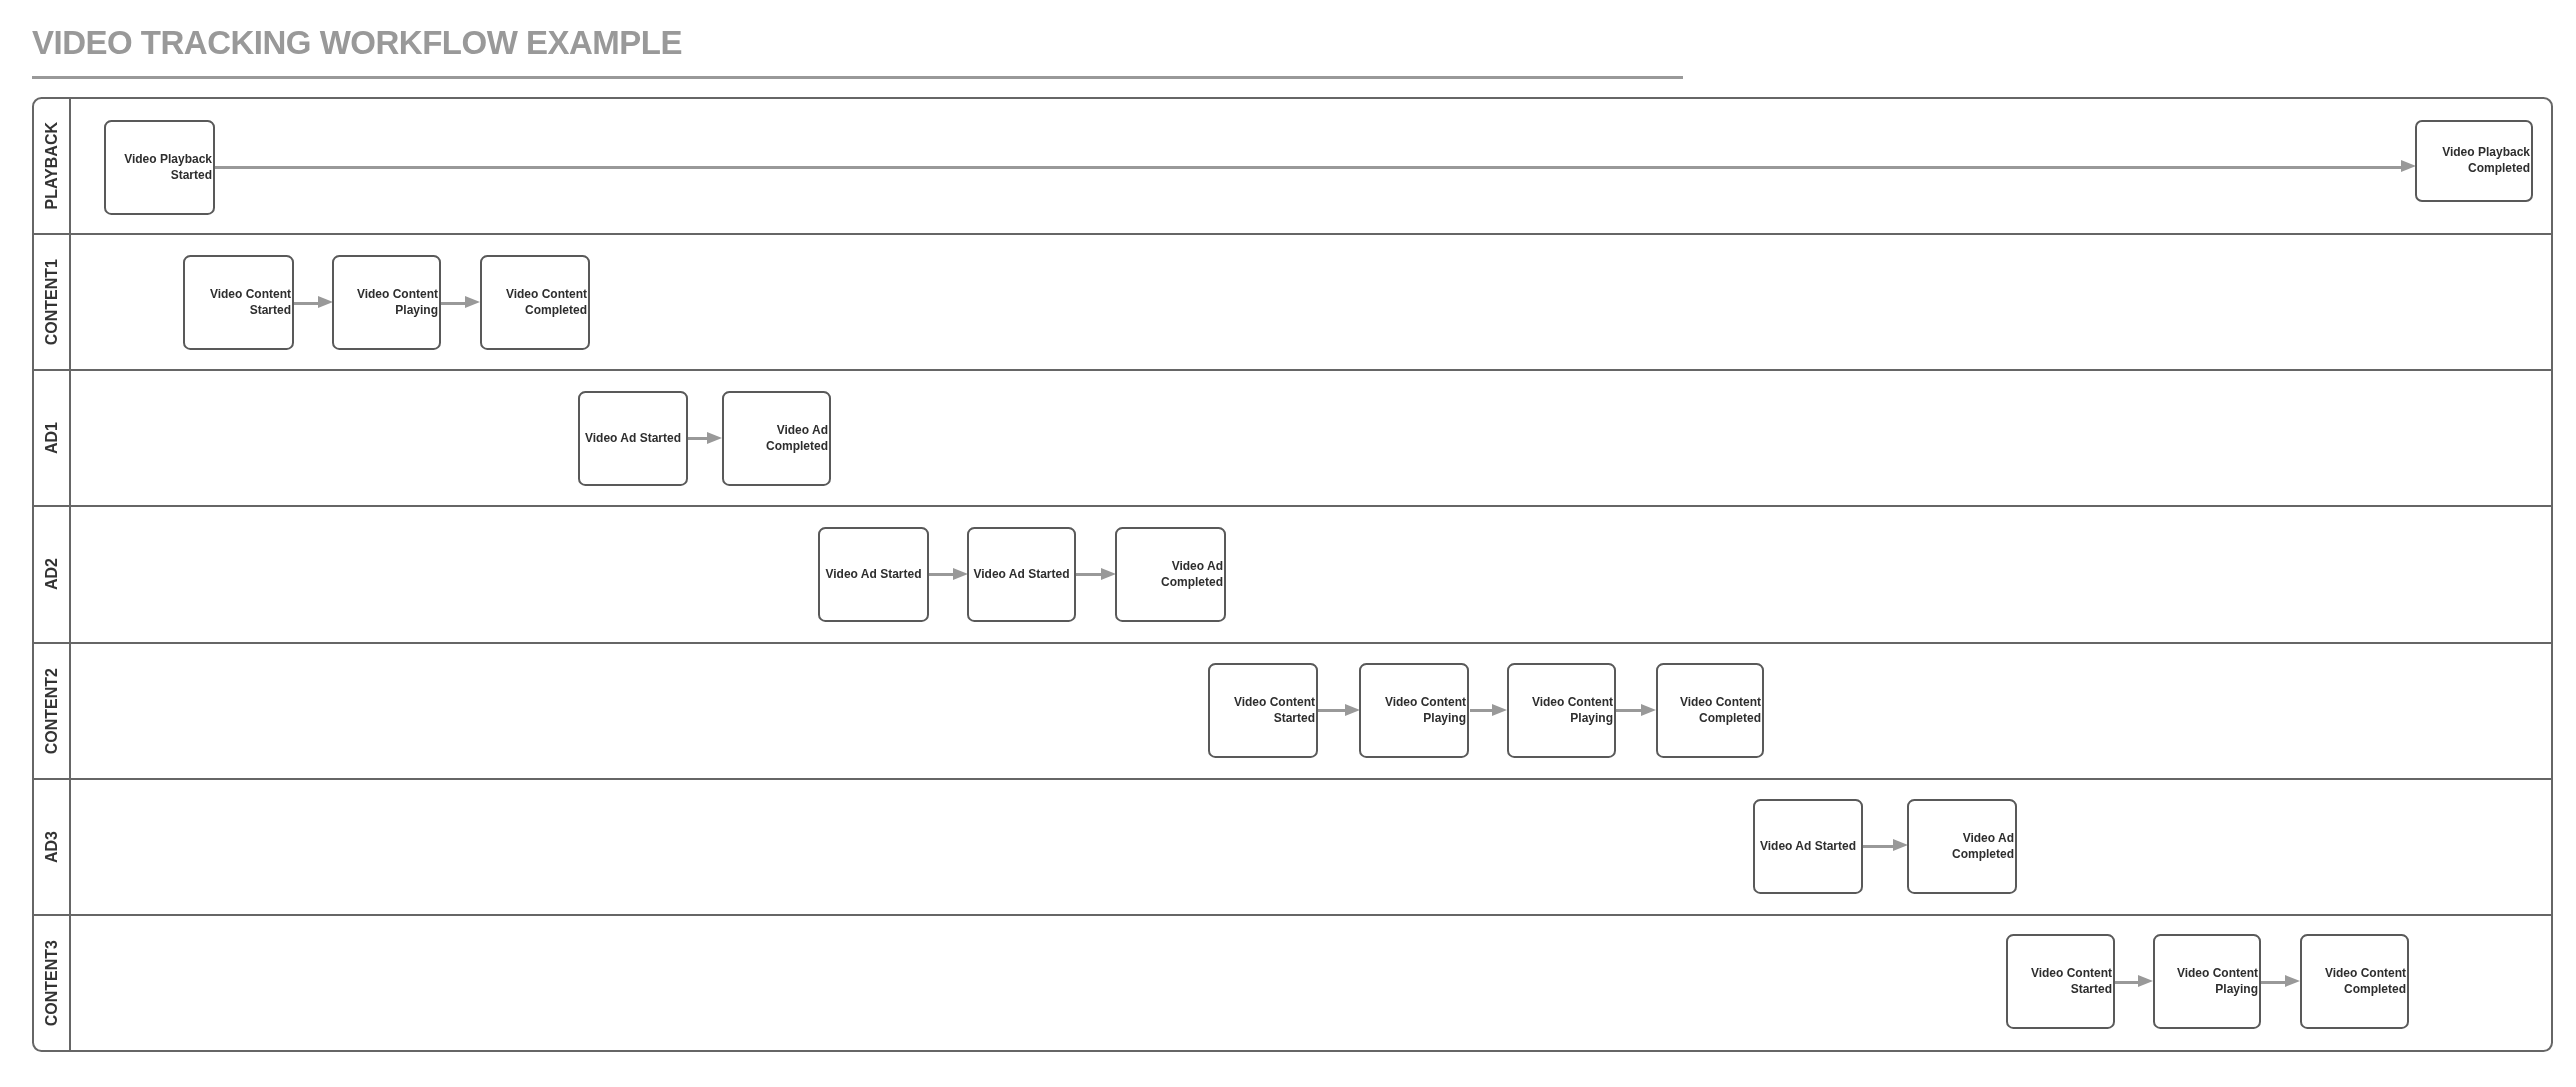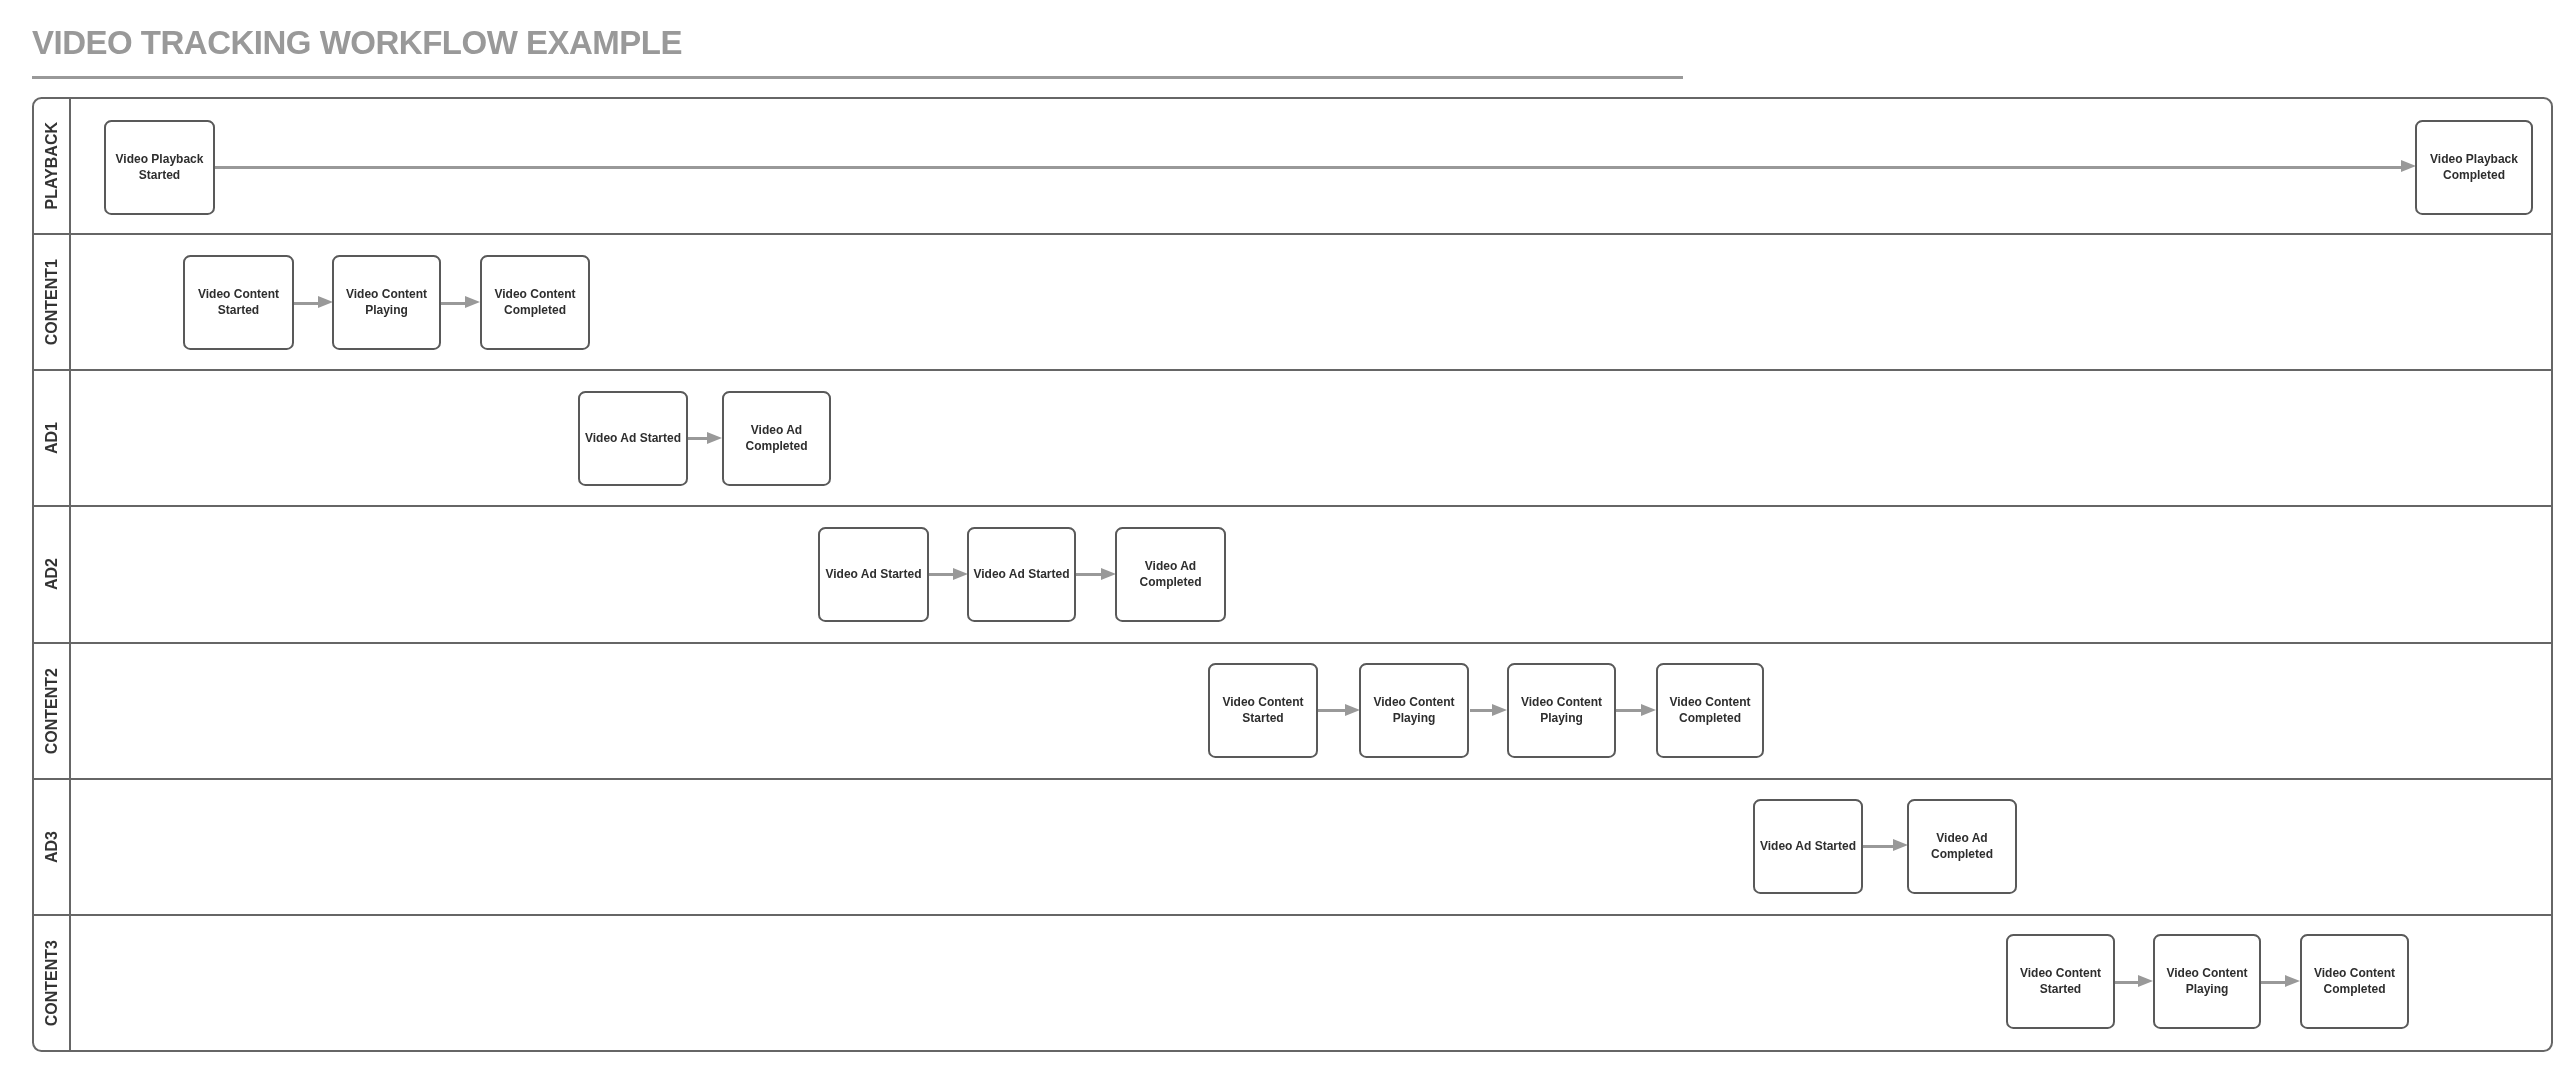--- a/index.html
+++ b/index.html
@@ -100,20 +100,21 @@
     justify-content: center;
     text-align: center;
     z-index: 3;
   }
   .node-label {
     font-size: 12px;
     font-weight: bold;
     line-height: 1.3;
     color: var(--node-text);
     padding: 0 1px;
+    text-align: right;
   }
   .arrow { position: absolute; inset: 0; pointer-events: none; z-index: 2; }
   .arrow-line {
     position: absolute;
     height: 2.6px;
     background: var(--arrow);
   }
   .arrow-head {
     position: absolute;
     width: 0; height: 0;
@@ -172,21 +173,21 @@
         <div class="lane-body"></div>
       </div>
     </div>
 <div class="node" style="left: 104px; width: 111px; top: 120px; height: 95px;">
       <div class="node-label">Video Playback Started</div>
     </div>
     <div class="arrow">
       <div class="arrow-line" style="left: 215px; width: 2189px; top: 166px;"></div>
       <div class="arrow-head" style="left: 2401px; top: 160px;"></div>
     </div>
-    <div class="node" style="left: 2415px; width: 118px; top: 120px; height: 95px;">
+    <div class="node" style="left: 2415px; width: 118px; top: 120px; height: 82px; border-radius: 7px;">
       <div class="node-label">Video Playback Completed</div>
     </div>
     <div class="node" style="left: 183px; width: 111px; top: 255px; height: 95px;">
       <div class="node-label">Video Content Started</div>
     </div>
     <div class="arrow">
       <div class="arrow-line" style="left: 294px; width: 27px; top: 302px;"></div>
       <div class="arrow-head" style="left: 318px; top: 296px;"></div>
     </div>
     <div class="node" style="left: 332px; width: 109px; top: 255px; height: 95px;">

